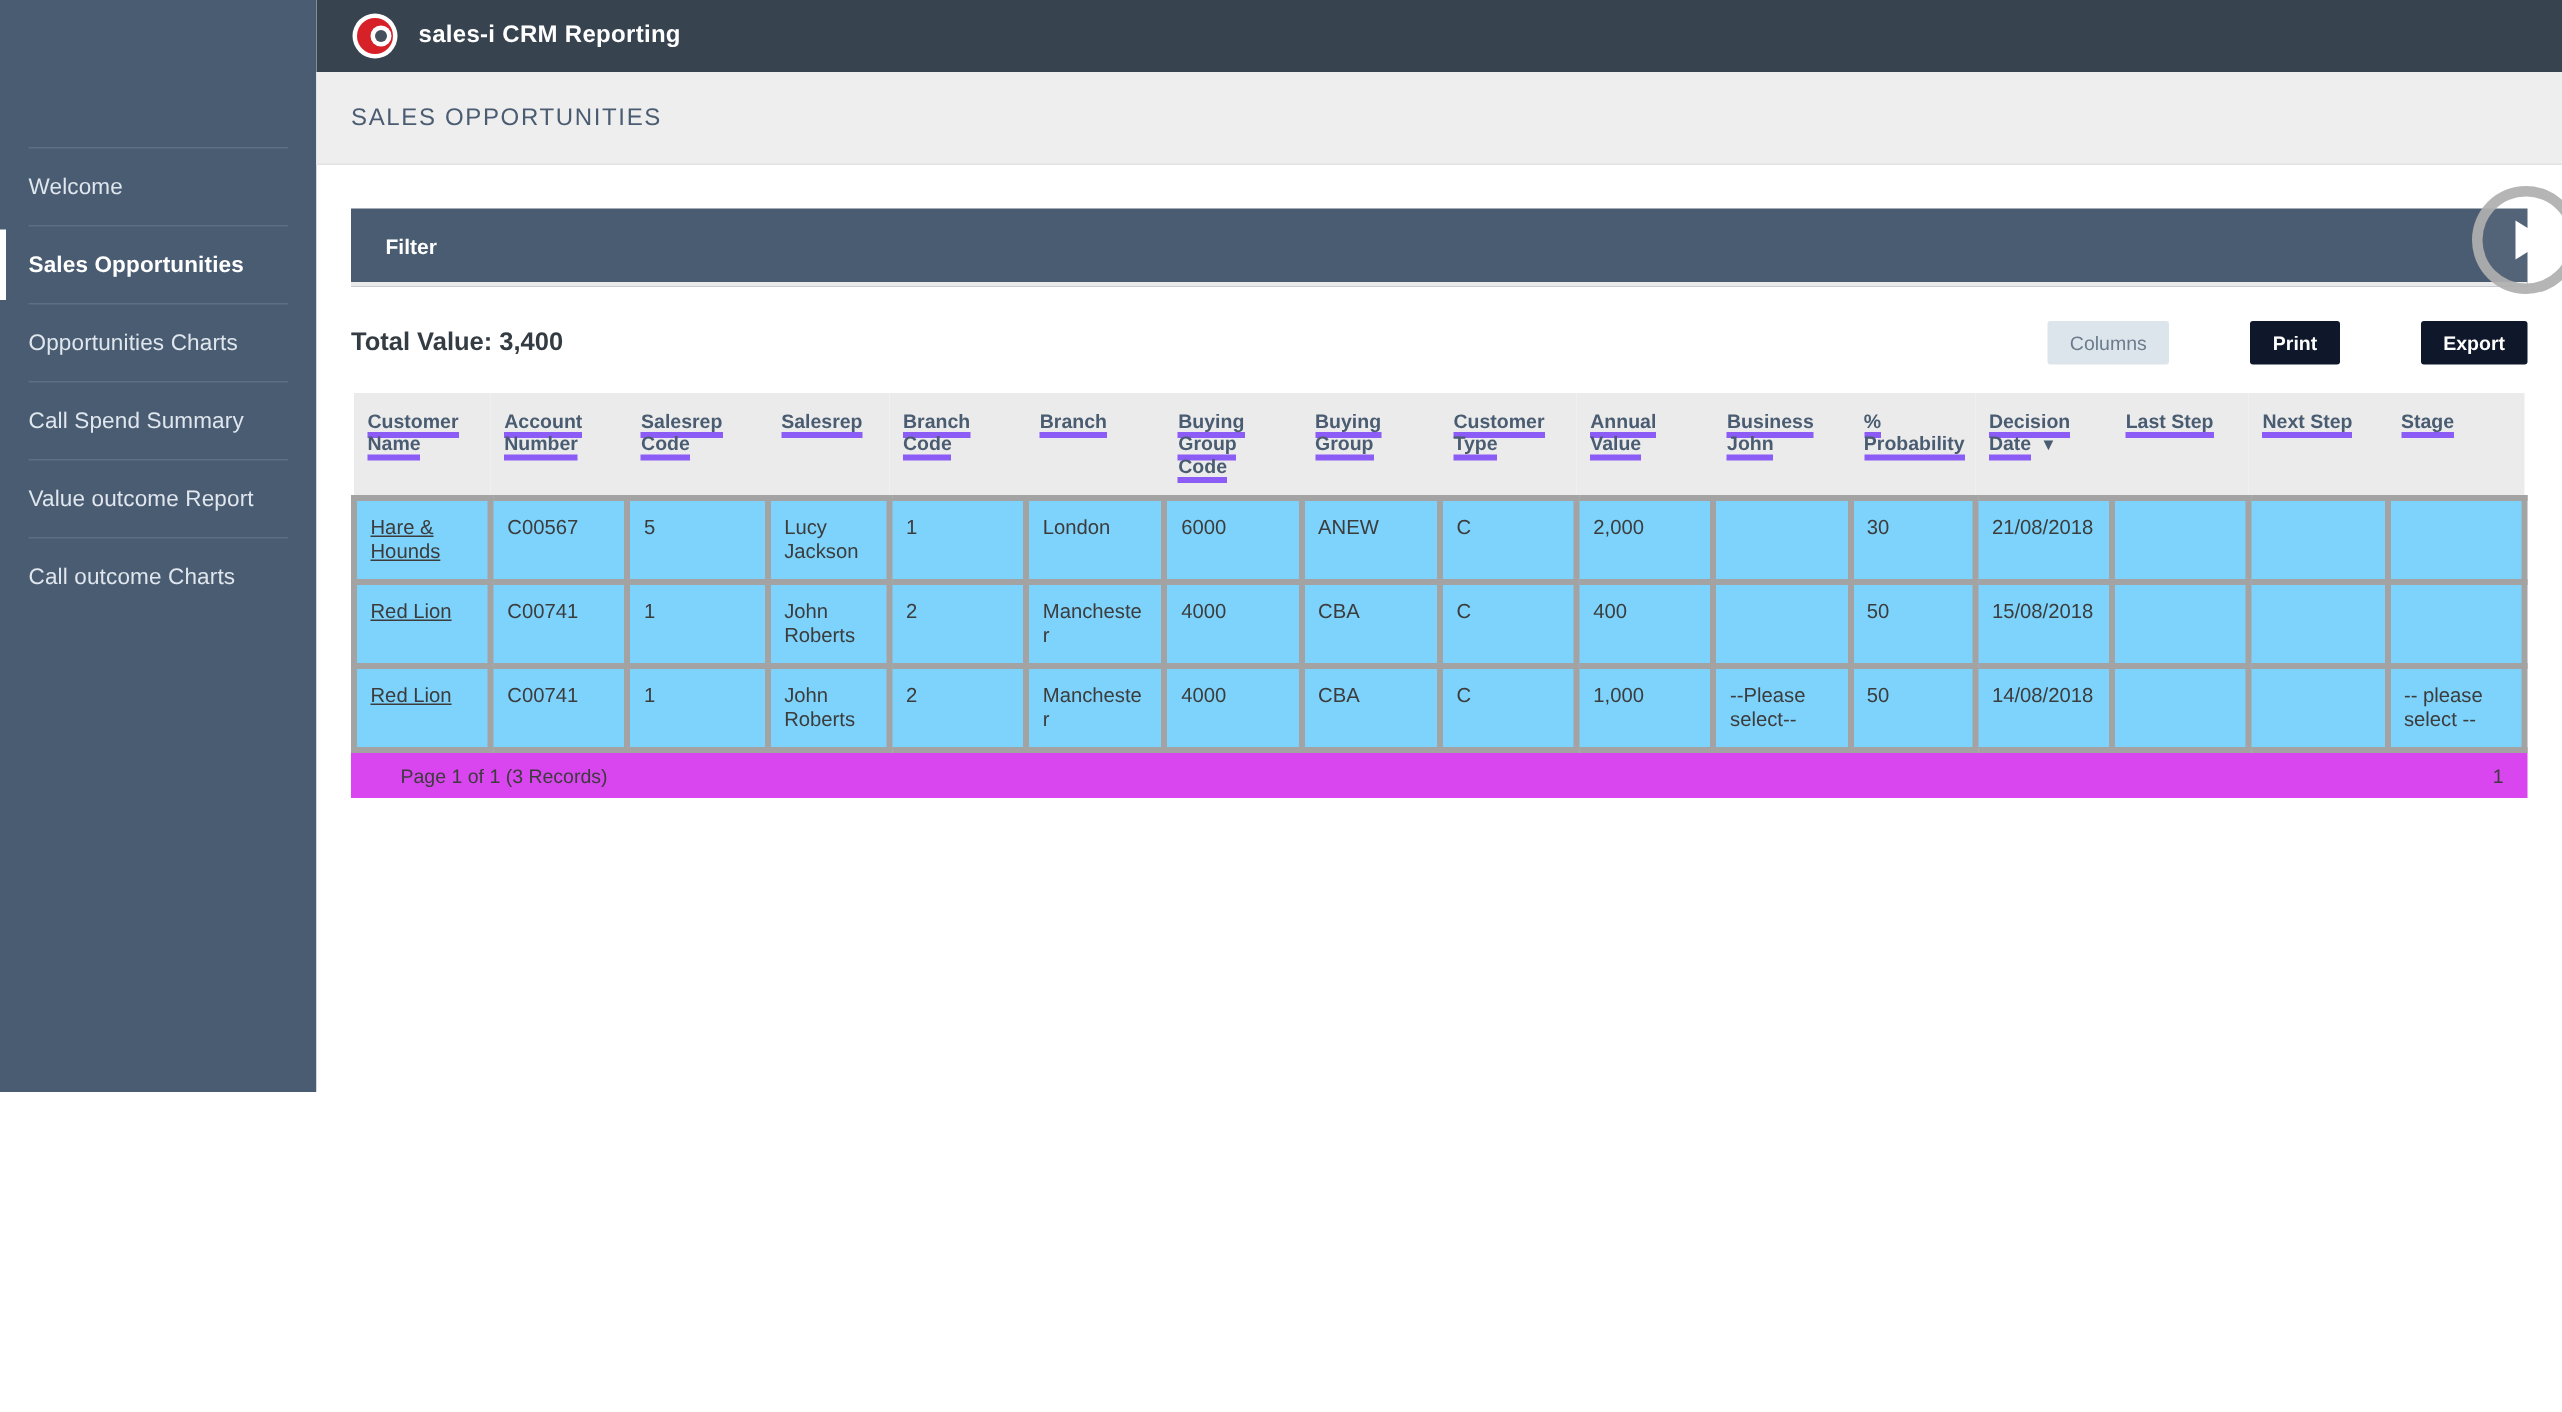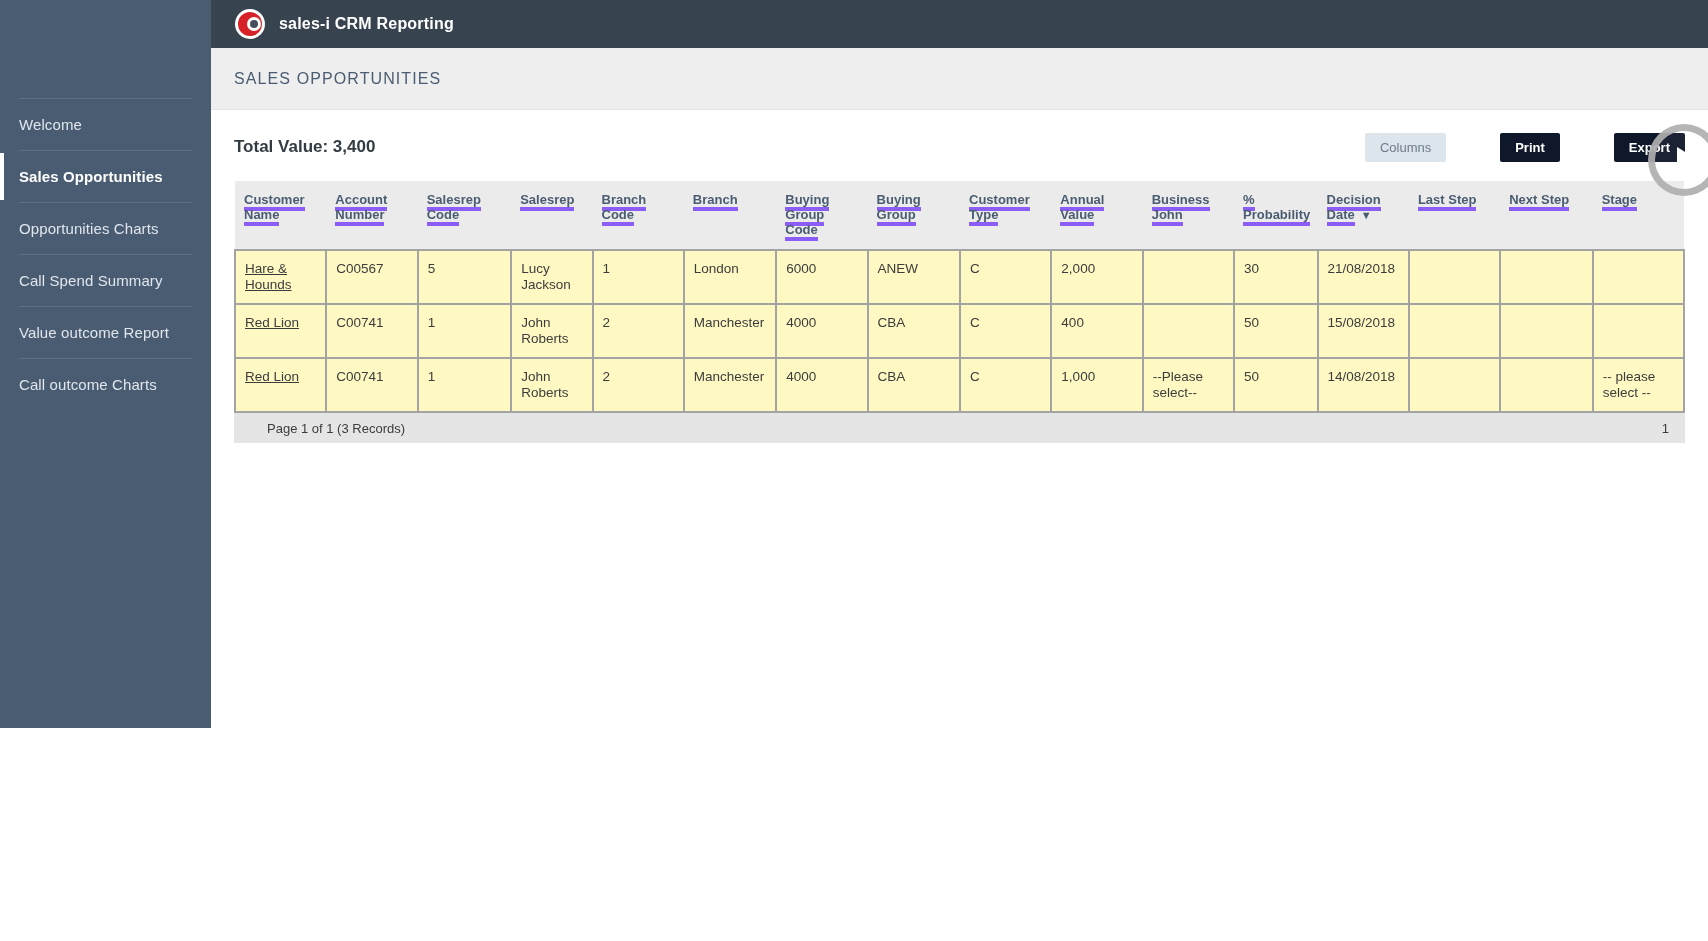--- a/index.html
+++ b/index.html
@@ -250,38 +250,38 @@
     display: inline;
     cursor: pointer;
     text-align: center;
   }
   table.grid thead th .sort-arrow {
     color: #4a5c71;
     font-size: 11px;
     margin-left: 6px;
   }
   table.grid tbody td {
-    border: 2px solid #a3a3a3;
+    border: 4px solid #a3a3a3;
     padding: 10px 9px;
     vertical-align: top;
     color: #3c3c3c;
     font-size: 13.5px;
     line-height: 16px;
     height: 45px;
-    background: #fef9c3;
+    background: #7dd3fc;
     word-wrap: break-word;
     overflow-wrap: break-word;
   }
   table.grid tbody td.cust a {
     color: #3c3c3c;
     text-decoration: underline;
     cursor: pointer;
   }
   .tfoot {
-    background: #e5e5e5;
+    background: #d946ef;
     height: 30px;
     display: flex;
     align-items: center;
     justify-content: space-between;
     padding: 0 16px 0 33px;
     font-size: 13px;
     color: #3c3c3c;
   }
   .tfoot .pager-link {
     color: #3c3c3c;
@@ -343,20 +343,23 @@
       </div>
       <span class="app-title">sales-i CRM Reporting</span>
     </header>
 
     <div class="page-header">
       <span class="page-title">SALES OPPORTUNITIES</span>
     </div>
 
     <div class="content">
 
+      <div class="filter-bar">
+        <span class="filter-label">Filter</span>
+      </div>
 
       <div class="play-overlay">
         <span class="tri"></span>
       </div>
 
       <div class="totals-row">
         <span class="total-value">Total Value: 3,400</span>
         <div class="actions">
           <button class="btn btn-columns">Columns</button>
           <button class="btn btn-green">Print</button>

